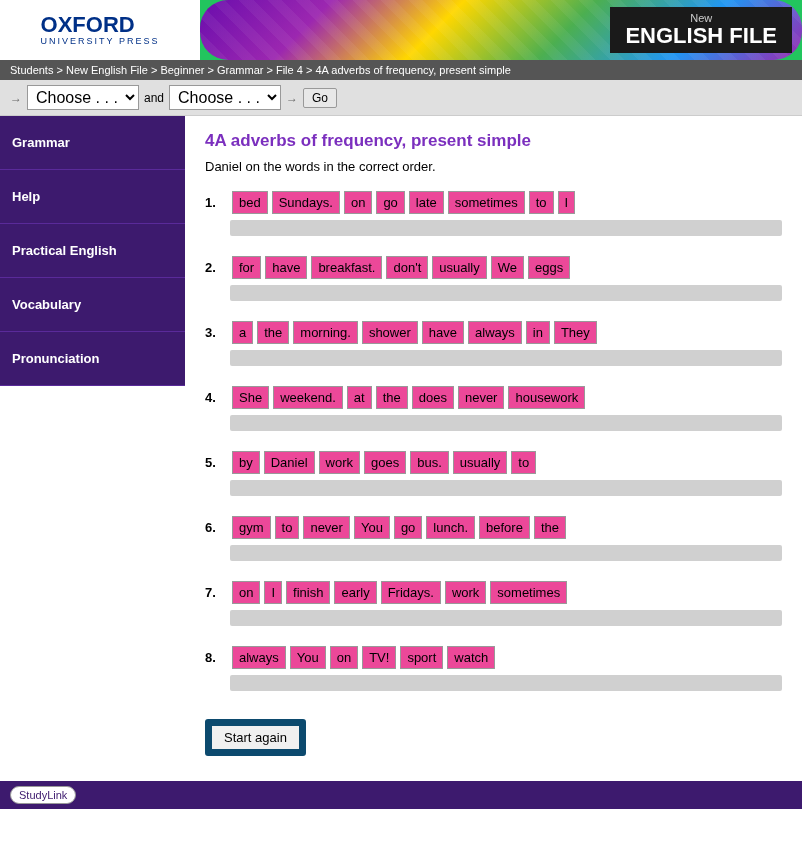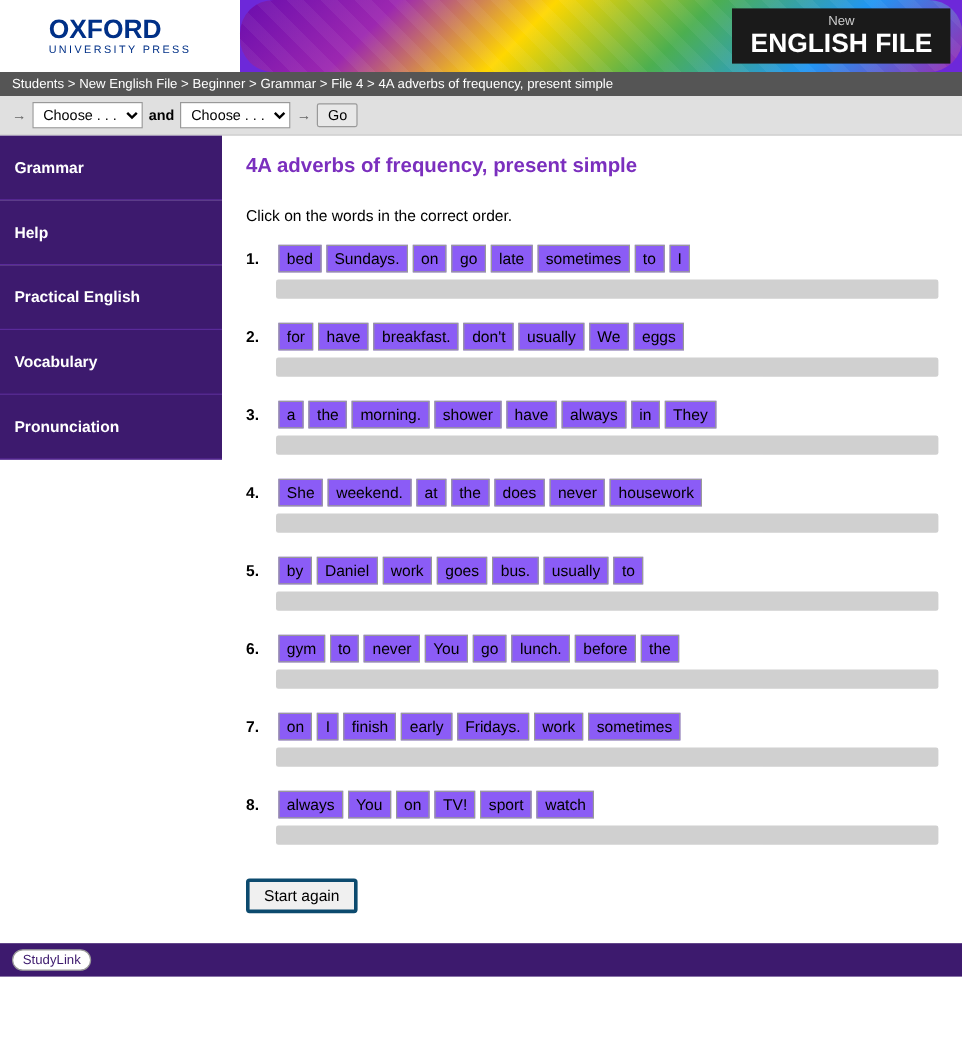--- a/index.html
+++ b/index.html
@@ -1,59 +1,59 @@
 <!DOCTYPE html>
 <html><head>
   <meta charset="utf-8">
   <style>
     * { margin: 0; padding: 0; box-sizing: border-box; }
     body { font-family: Arial, Helvetica, sans-serif; font-size: 13px; background: #fff; width: 802px; }
 
     
-    .header { display: flex; height: 60px; background: #6d28d9; }
+    .header { display: flex; height: 60px; background: #22c55e; }
     .header-logo { width: 200px; background: #fff; display: flex; align-items: center; justify-content: center; padding: 8px; }
     .oxford-logo { font-size: 22px; font-weight: bold; color: #003087; line-height: 1.1; }
     .oxford-logo .university { font-size: 9px; font-weight: normal; letter-spacing: 2px; color: #003087; }
     .header-banner { flex: 1; background: linear-gradient(135deg, #6a0dad 0%, #9c27b0 20%, #ffd700 40%, #4caf50 60%, #2196f3 80%, #9c27b0 100%); position: relative; display: flex; align-items: center; justify-content: flex-end; padding-right: 10px; overflow: hidden; border-radius: 28px; }
     .header-banner::before { content: ''; position: absolute; inset: 0; background: repeating-linear-gradient(45deg, transparent, transparent 10px, rgba(255,255,255,0.05) 10px, rgba(255,255,255,0.05) 20px); }
     .new-english-file { background: #1a1a1a; color: #fff; padding: 5px 15px; text-align: center; z-index: 1; }
     .new-english-file .new { font-size: 11px; color: #ccc; }
     .new-english-file .title { font-size: 22px; font-weight: bold; color: #fff; line-height: 1.1; }
 
     
     .breadcrumb { background: #555; color: #fff; padding: 4px 10px; font-size: 11px; }
 
     
     .nav-bar { background: #e0e0e0; padding: 5px 10px; display: flex; align-items: center; gap: 5px; border-bottom: 1px solid #ccc; }
     .nav-bar .arrow { color: #666; font-size: 12px; }
-    .nav-select { padding: 2px 4px; border: 1px solid #999; font-size: 12px; background: #fff; }
-    .nav-and { font-size: 12px; font-weight: bold; }
+    .nav-select { padding: 2px 4px; border: 1px solid #999; font-size: 16px; background: #fff; }
+    .nav-and { font-size: 12px; }
     .nav-go { padding: 2px 8px; border: 1px solid #999; background: #e8e8e8; font-size: 12px; cursor: pointer; border-radius: 2px; }
 
     
     .main-layout { display: flex; }
 
     
     .sidebar { width: 185px; background: #fff; flex-shrink: 0; }
     .sidebar-item { background: #3d1a6e; color: #fff; padding: 19px 12px; font-size: 13px; font-weight: bold; cursor: pointer; border-bottom: 1px solid #5a2a9a; }
 
     
     .content { flex: 1; padding: 15px 20px; }
-    .page-title { color: #7b2fbe; font-size: 17px; font-weight: bold; margin-bottom: 24px; }
+    .page-title { color: #7b2fbe; font-size: 17px; font-weight: bold; margin-bottom: 8px; }
     .instruction { font-size: 13px; margin-bottom: 15px; color: #000; }
 
     
     .exercise-item { margin-bottom: 18px; }
     .exercise-row { display: flex; align-items: center; gap: 0; flex-wrap: wrap; margin-bottom: 4px; }
     .exercise-num { font-size: 13px; font-weight: bold; width: 25px; flex-shrink: 0; }
-    .word-btn { border: 1px solid #999; background: #8b5cf6; padding: 3px 6px; font-size: 13px; cursor: pointer; margin: 2px 2px; font-family: Arial, Helvetica, sans-serif; }
+    .word-btn { border: 1px solid #999; background: #ec4899; padding: 3px 6px; font-size: 13px; cursor: pointer; margin: 2px 2px; font-family: Arial, Helvetica, sans-serif; }
     .answer-line { height: 16px; background: #d0d0d0; border-radius: 2px; margin-top: 2px; margin-left: 25px; }
 
     
-    .start-again-btn { border: 3px solid #0c4a6e; background: #f0f0f0; padding: 4px 12px; font-size: 13px; cursor: pointer; border-radius: 3px; margin-top: 10px; font-family: Arial, Helvetica, sans-serif; }
+    .start-again-btn { border: 7px solid #0c4a6e; background: #f0f0f0; padding: 4px 12px; font-size: 13px; cursor: pointer; border-radius: 3px; margin-top: 10px; font-family: Arial, Helvetica, sans-serif; }
 
     
     .footer { background: #3d1a6e; padding: 5px 10px; display: flex; align-items: center; margin-top: 10px; }
     .study-link { background: #fff; color: #3d1a6e; font-size: 11px; font-weight: normal; padding: 2px 8px; border-radius: 10px; border: 1px solid #999; }
   </style>
 </head>
 <body>
 
 <div class="header">
   <div class="header-logo">
@@ -90,21 +90,21 @@
   <div class="sidebar">
     <div class="sidebar-item">Grammar</div>
     <div class="sidebar-item">Help</div>
     <div class="sidebar-item">Practical English</div>
     <div class="sidebar-item">Vocabulary</div>
     <div class="sidebar-item">Pronunciation</div>
   </div>
 
   <div class="content">
     <div class="page-title">4A adverbs of frequency, present simple</div>
-    <div class="instruction">Click on the words in the correct order.</div>
+    <div class="instruction">Daniel on the words in the correct order.</div>
 
     
     <div id="exercises-container">
         <div class="exercise-item">
           <div class="exercise-row">
             <span class="exercise-num">1.</span>
             <button class="word-btn">bed</button>
             <button class="word-btn">Sundays.</button>
             <button class="word-btn">on</button>
             <button class="word-btn">go</button>

